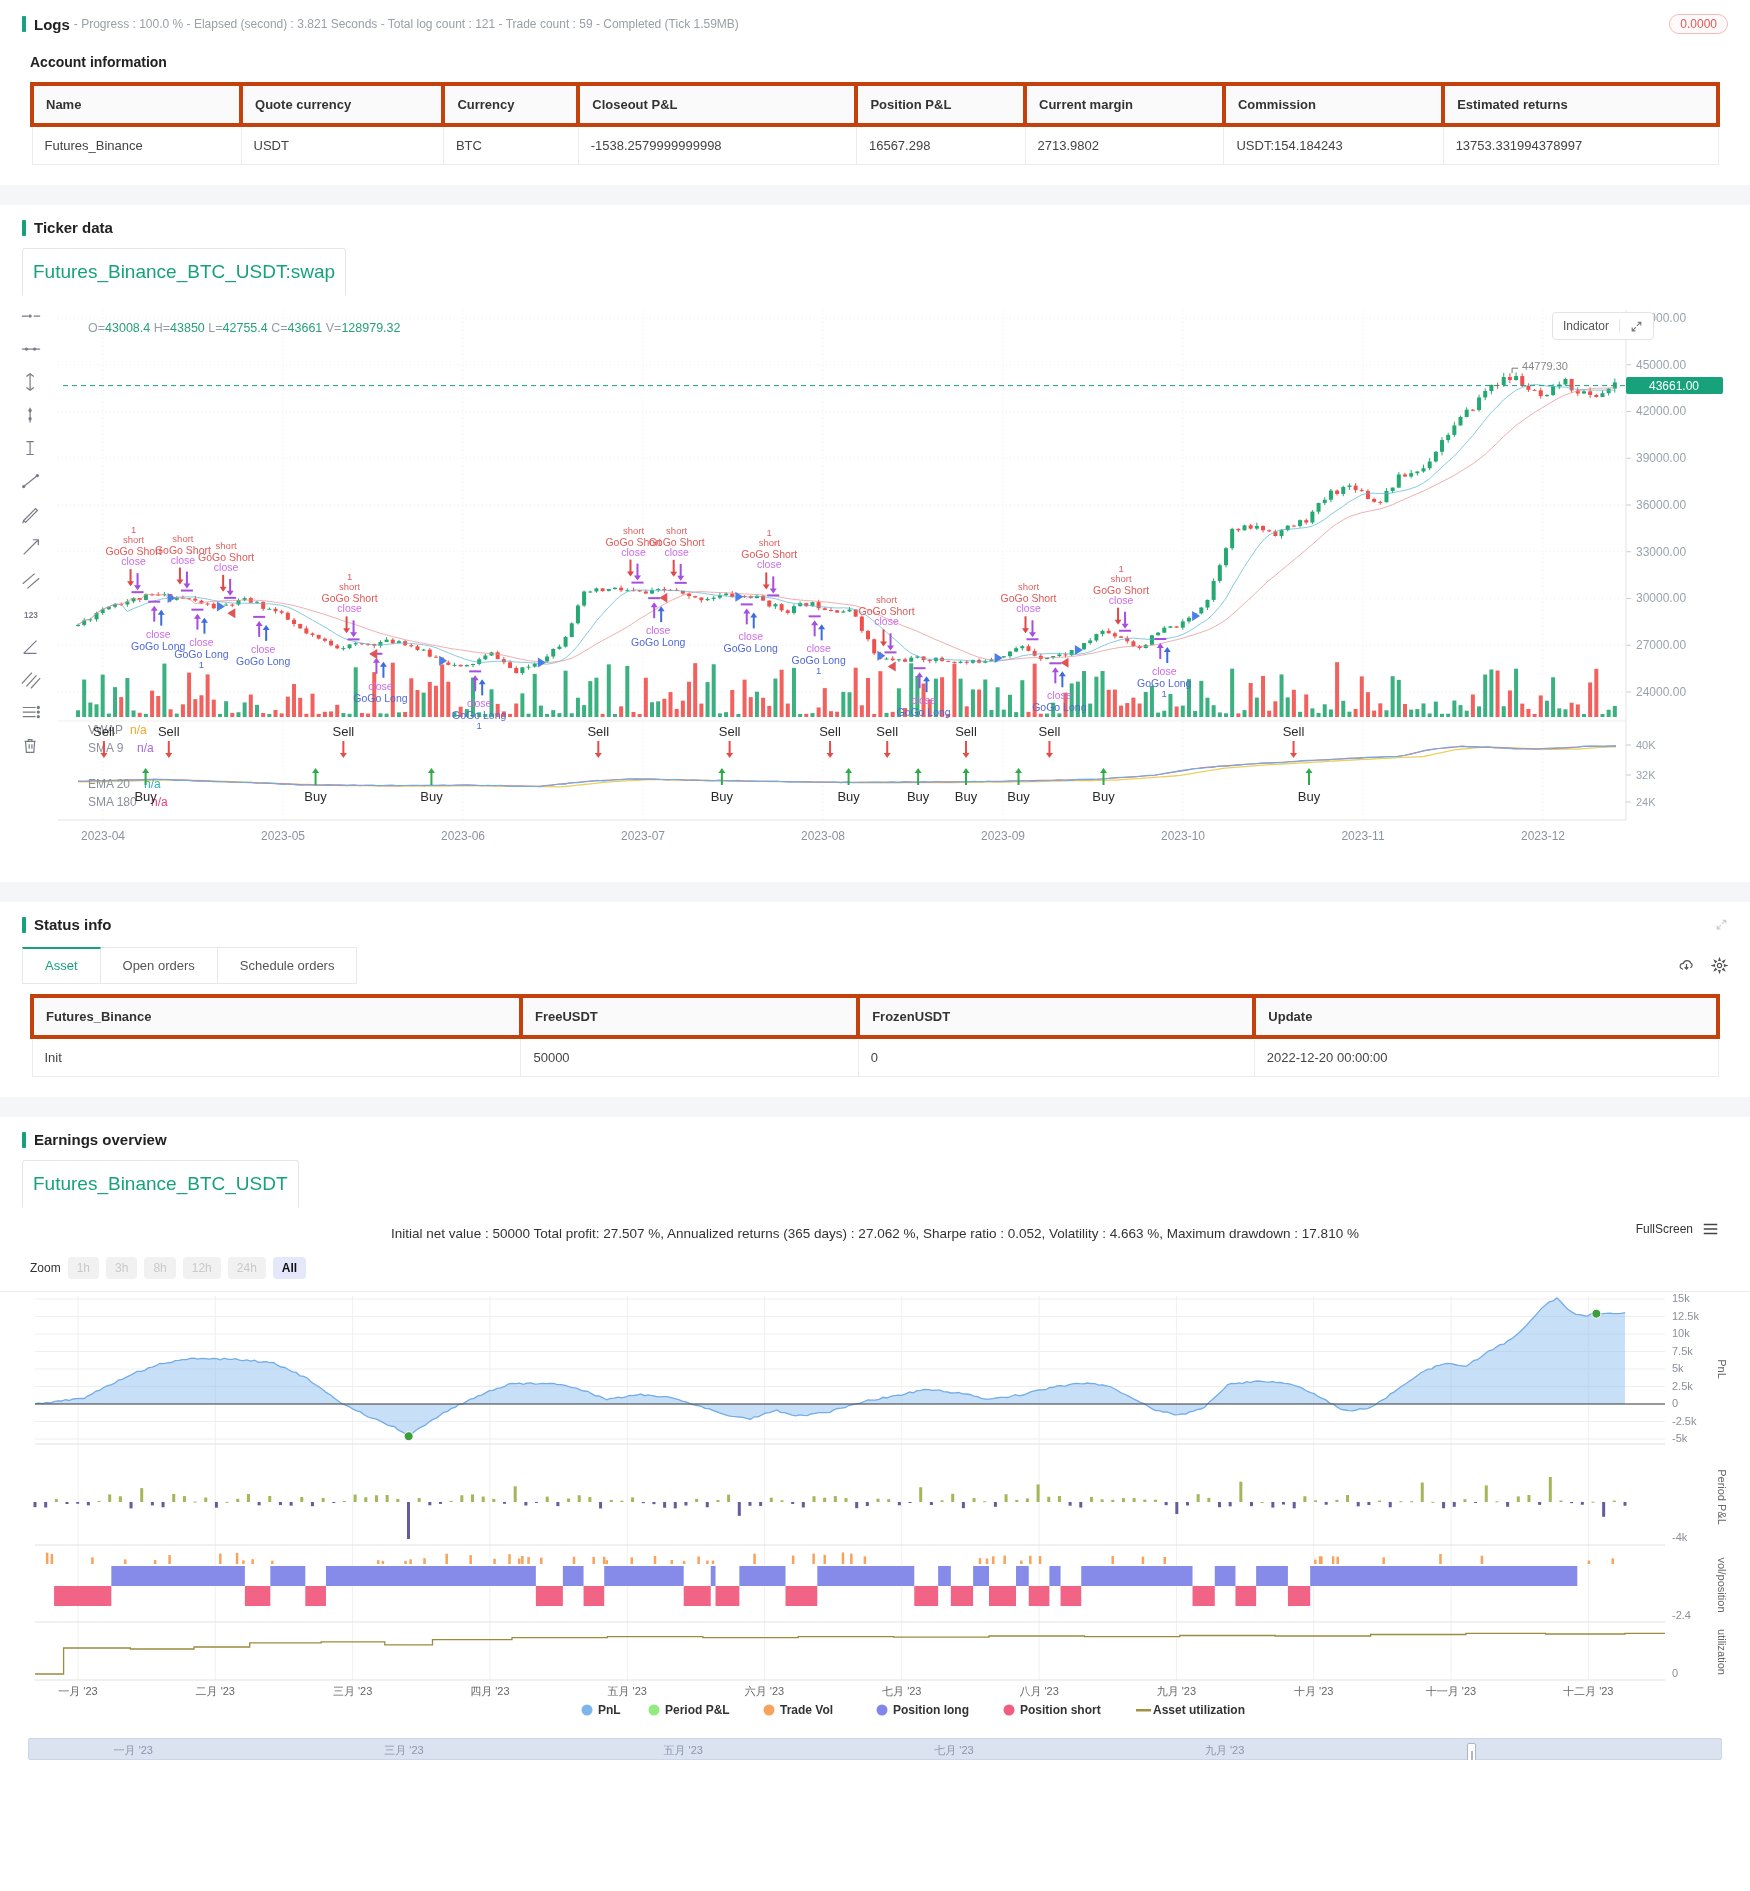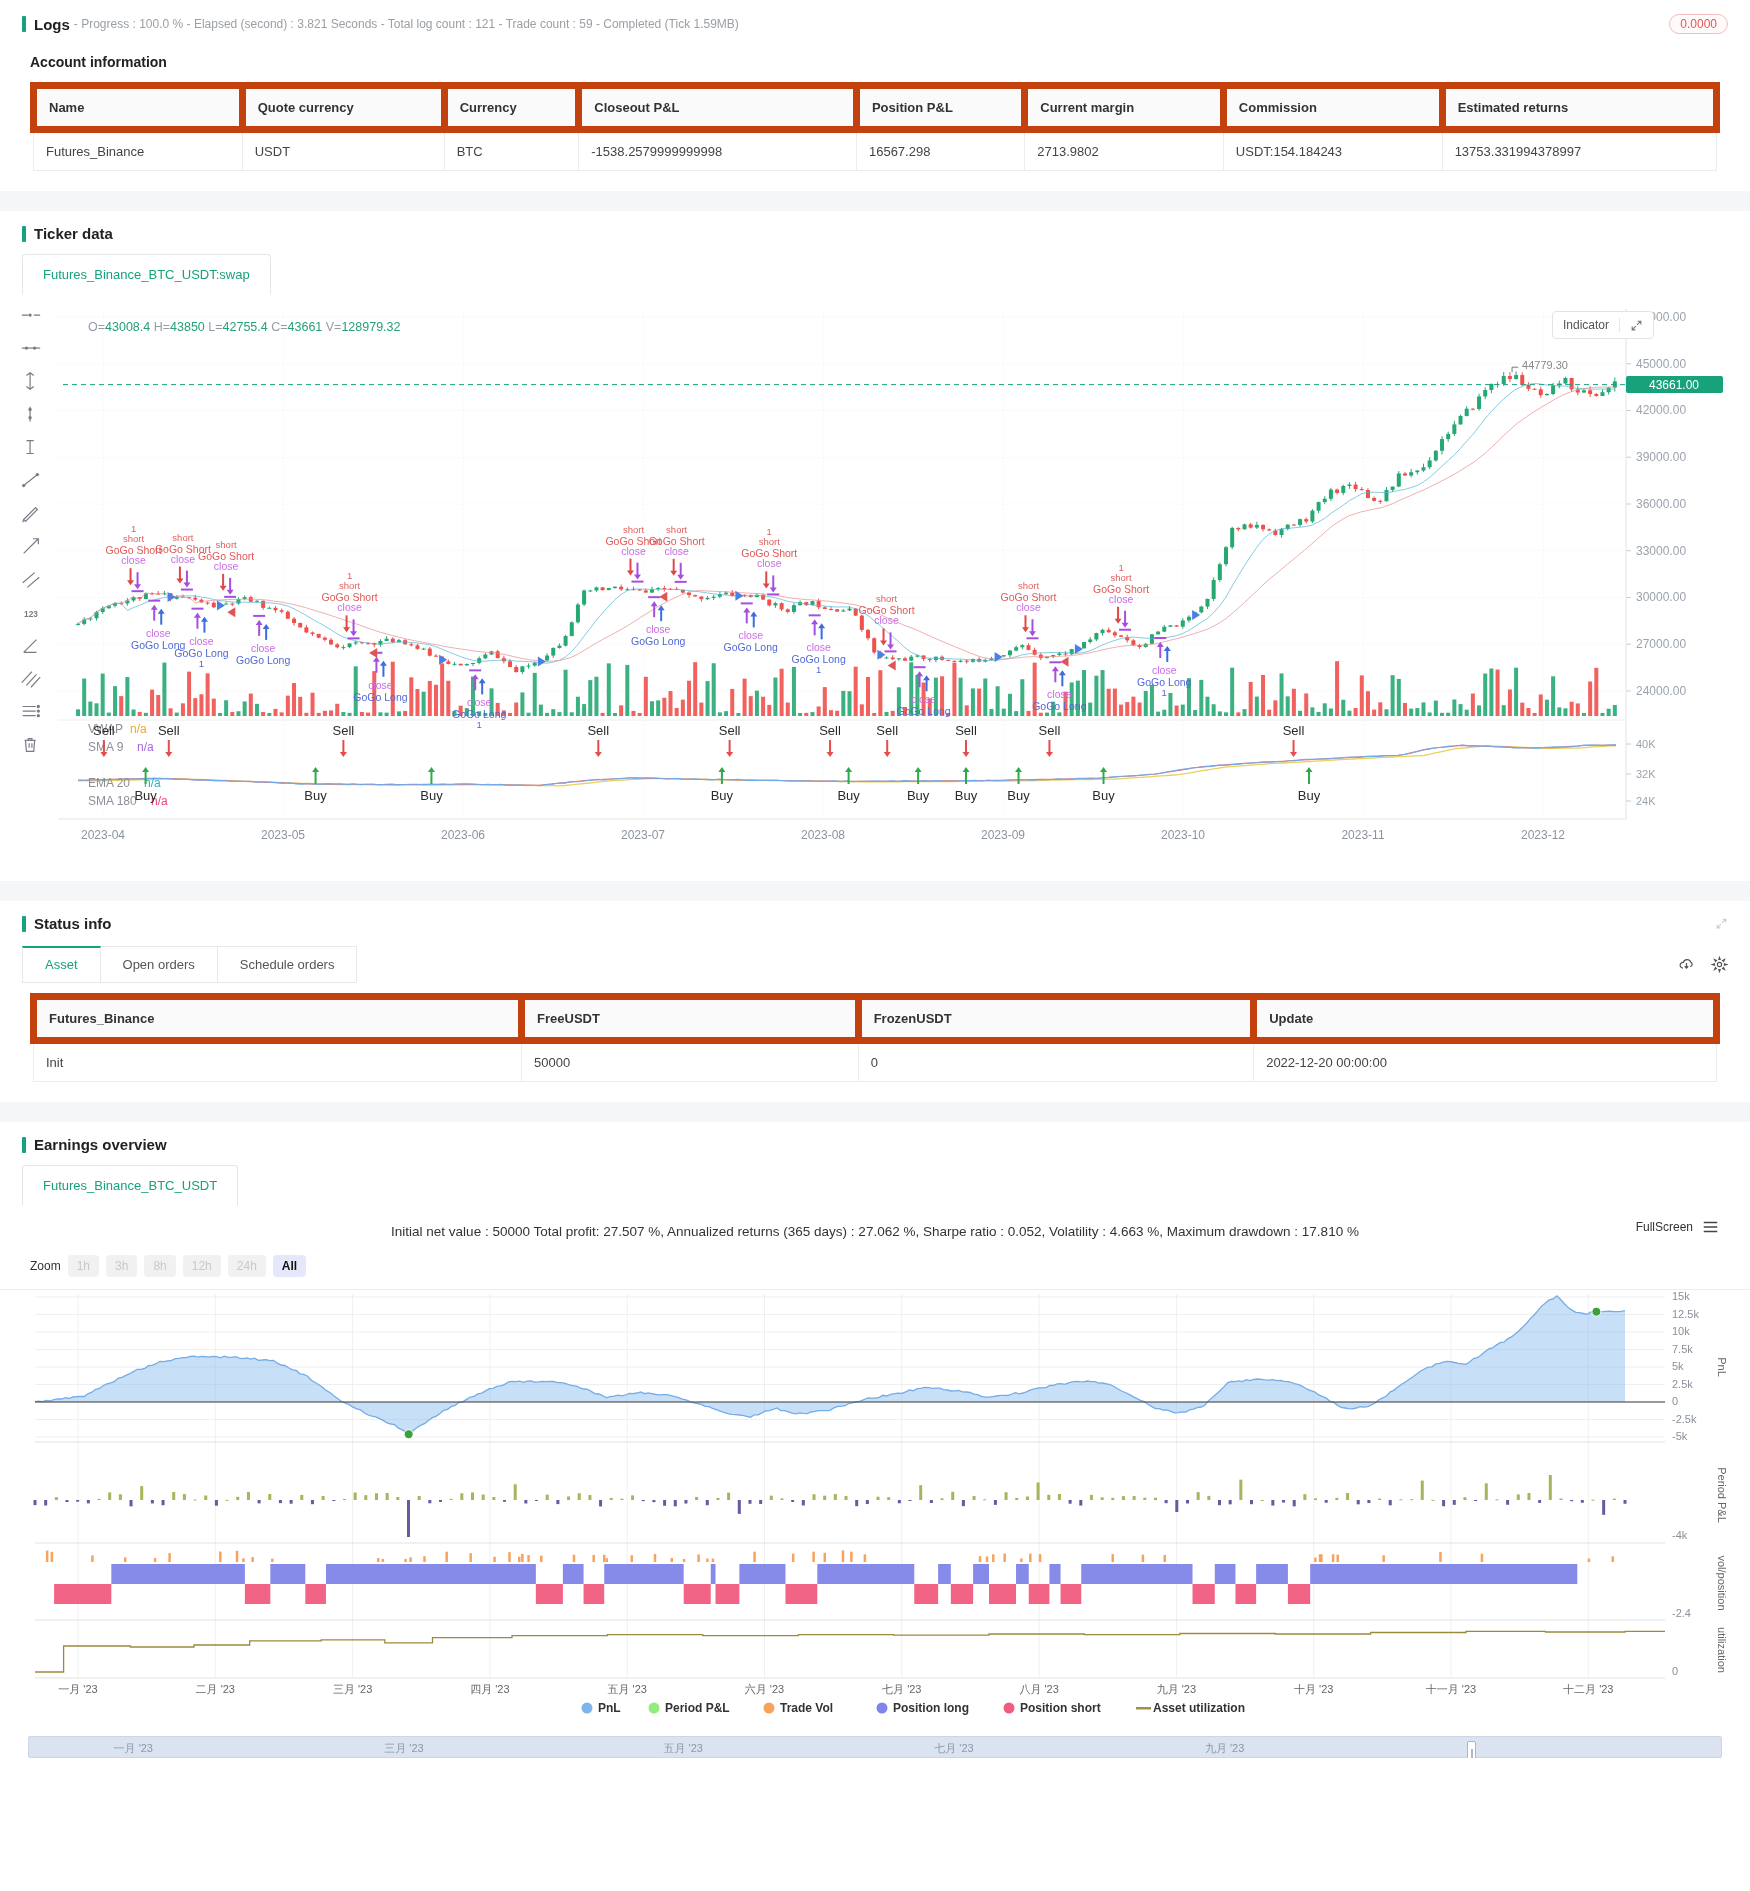--- a/index.html
+++ b/index.html
@@ -9,28 +9,28 @@
   .pad{padding:0 30px;}
   
   .sec-head{display:flex;align-items:center;padding:14px 22px 0;}
   .tbar{width:4px;height:16px;background:var(--accent);border-radius:1px;margin-right:8px;flex:none;}
   .sec-title{font-weight:bold;font-size:15px;color:#222;}
   .logs-info{color:#9aa0a6;font-size:12px;margin-left:4px;}
   .badge{margin-left:auto;color:#e25555;border:1px solid #f3bcbc;background:#fffafa;border-radius:11px;padding:2px 10px;font-size:12px;}
   h3.sub{font-size:14px;font-weight:bold;margin:20px 0 12px;color:#222;}
   
   table.t{width:100%;border-collapse:collapse;font-size:13px;background:#fff;}
-  .t th{background:#fafafa;text-align:left;font-weight:bold;color:#333;padding:11px 12px;border:7px solid #c2410c;}
+  .t th{background:#fafafa;text-align:left;font-weight:bold;color:#333;padding:11px 12px;border:4px solid #c2410c;}
   .t td{padding:11px 12px;border:1px solid #ececec;color:#444;}
   .t td.link{color:#4a90e2;}
   .t td.neg{color:#e23b3b;}
   .band{height:20px;background:#f4f6f8;margin-top:20px;}
   
   .tabrow{padding:12px 22px 0;display:flex;align-items:flex-end;}
-  .tab{display:inline-block;border:1px solid #e6e6e6;border-bottom:1px solid #fff;border-radius:3px 3px 0 0;padding:12px 20px;color:var(--accent);font-size:13px;background:#fff;}
+  .tab{display:inline-block;border:1px solid #e6e6e6;border-bottom:1px solid #fff;border-radius:3px 3px 0 0;padding:12px 10px;color:var(--accent);font-size:19px;background:#fff;}
   .stabs{display:flex;padding:14px 22px 0;align-items:center;}
   .stab{border:1px solid #e8e8e8;padding:10px 22px;font-size:13px;color:#555;background:#fff;border-left:none;}
   .stab:first-child{border-left:1px solid #e8e8e8;}
   .stab.on{color:var(--accent);border-top:2px solid var(--accent);padding-top:9px;}
   .sicons{margin-left:auto;display:flex;gap:16px;align-items:center;color:#555;}
   .sicons svg{display:block;}
   
   .chart-wrap{position:relative;margin:6px 0 0 0;height:560px;}
   .drawbar{position:absolute;left:16px;top:4px;width:30px;display:flex;flex-direction:column;gap:11px;align-items:center;}
   .drawbar .ic{width:24px;height:22px;display:flex;align-items:center;justify-content:center;}

